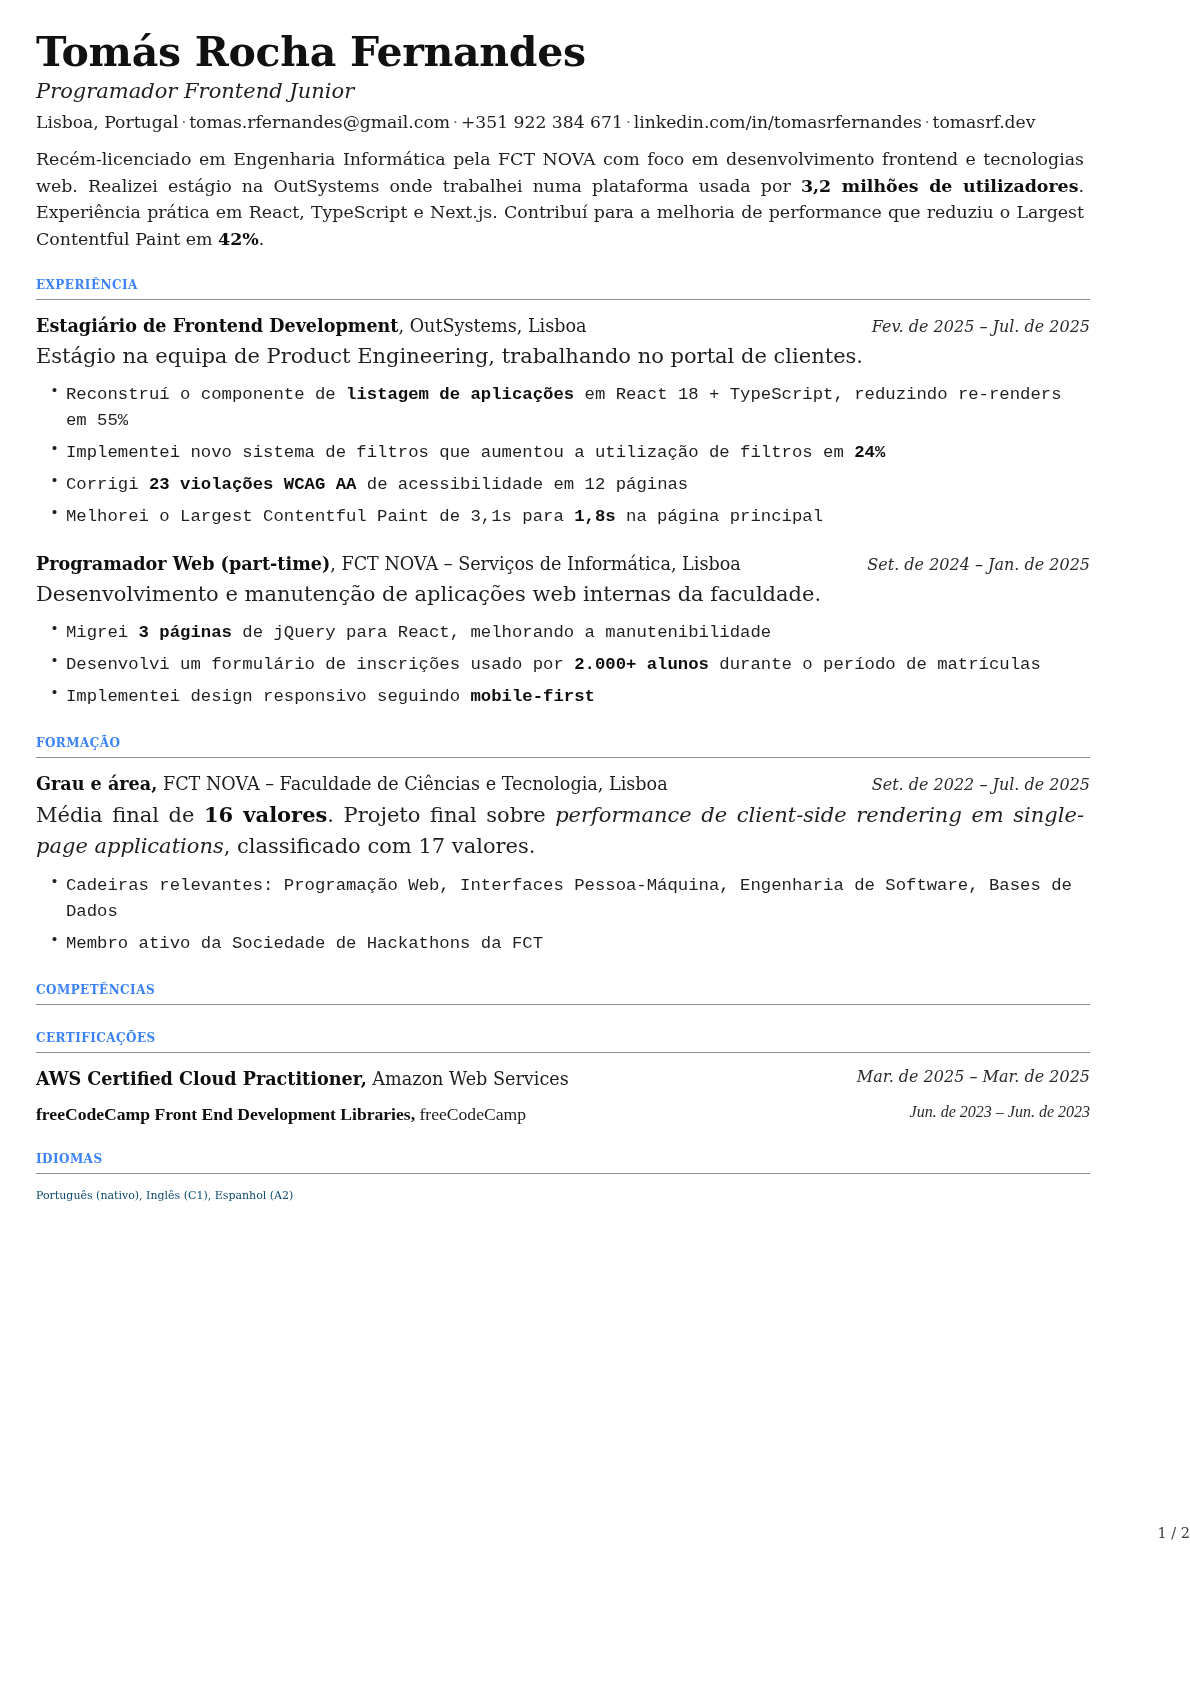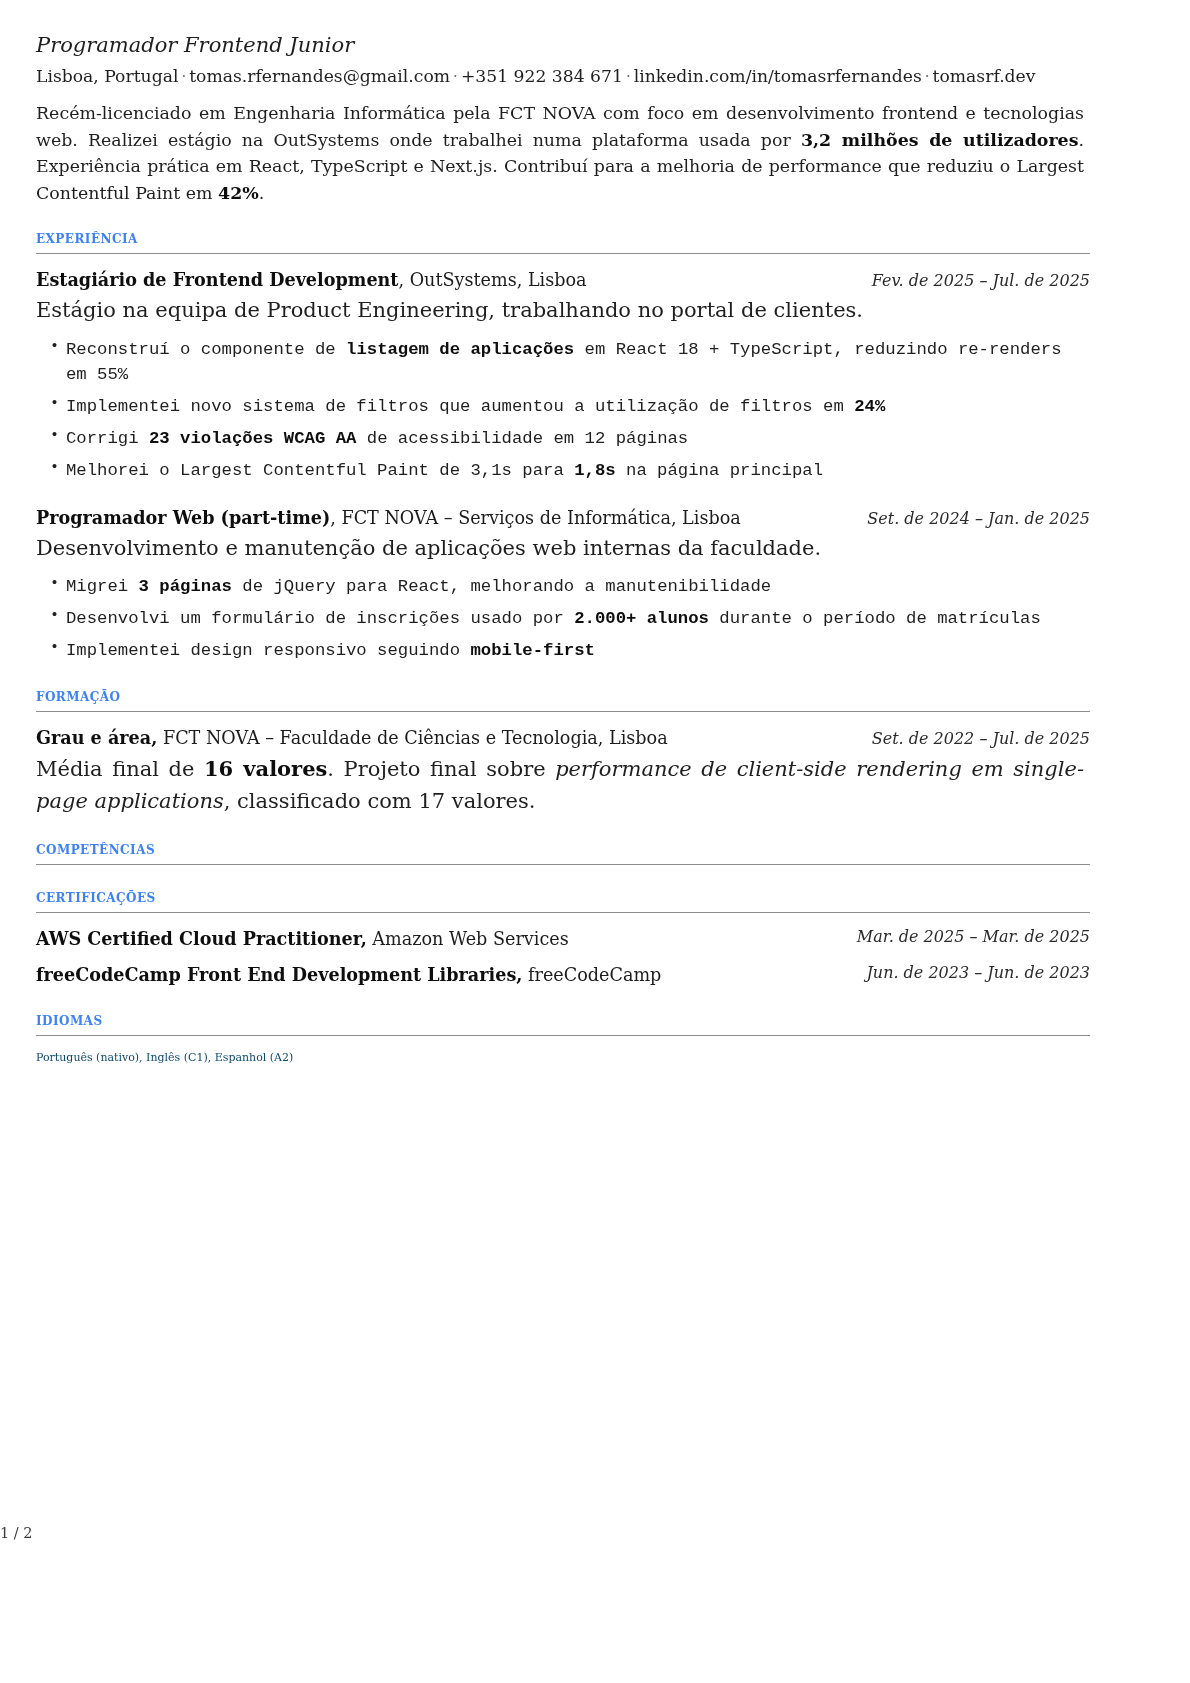--- a/index.html
+++ b/index.html
@@ -158,47 +158,48 @@
   }
 
   
   .cert-row {
     display: flex;
     align-items: flex-start;
     justify-content: space-between;
     gap: 16px;
     margin-bottom: 11px;
   }
-  .cert-row:last-child { margin-bottom: 0; }
+  .cert-row:last-child { margin-bottom: 0; font-family: Liberation Serif, serif; }
   .cert-name { font-size: 17.6px; line-height: 1.35; color: #1c1c1c; }
   .cert-name .bold { font-weight: 700; color: #0e0e0e; }
   .cert-date {
     font-size: 16px;
     font-style: italic;
     color: #2a2a2a;
     white-space: nowrap;
   }
 
   
   .footer {
     position: absolute;
     left: 0;
     right: 0;
     bottom: 142px;
-    text-align: left;
+    text-align: right;
     font-size: 14.5px;
     color: #3a3a3a;
   }
 </style>
 </head>
 <body>
 
 <div class="page">
 
   <header>
+    <h1 class="name">Tomás Rocha Fernandes</h1>
     <div class="headline">Programador Frontend Junior</div>
     <div class="contact">
       <span>Lisboa, Portugal</span><span class="sep">·</span><span>tomas.rfernandes@gmail.com</span><span class="sep">·</span><span>+351 922 384 671</span><span class="sep">·</span><span>linkedin.com/in/tomasrfernandes</span><span class="sep">·</span><span>tomasrf.dev</span>
     </div>
   </header>
 
   <p class="summary"><span>Recém-licenciado em Engenharia Informática pela FCT NOVA com foco em desenvolvimento frontend e tecnologias web. Realizei estágio na OutSystems onde trabalhei numa plataforma usada por </span><b>3,2 milhões de utilizadores</b><span>. Experiência prática em React, TypeScript e Next.js. Contribuí para a melhoria de performance que reduziu o Largest Contentful Paint em </span><b>42%</b><span>.</span></p>
 
   <section class="section">
     <h2 class="section-title">EXPERIÊNCIA</h2>
@@ -235,20 +236,24 @@
   <section class="section">
     <h2 class="section-title">FORMAÇÃO</h2>
     <hr class="rule">
 
     <div class="entry">
       <div class="entry-head">
         <div class="entry-title"><span class="role">Grau e área,</span><span> FCT NOVA – Faculdade de Ciências e Tecnologia, Lisboa</span></div>
         <div class="entry-date">Set. de 2022 – Jul. de 2025</div>
       </div>
       <p class="entry-desc multiline"><span>Média final de </span><b>16 valores</b><span>. Projeto final sobre </span><i>performance de client-side rendering em single-page applications</i><span>, classificado com 17 valores.</span></p>
+      <ul class="bullets">
+        <li><span>Cadeiras relevantes: Programação Web, Interfaces Pessoa-Máquina, Engenharia de Software, Bases de Dados</span></li>
+        <li><span>Membro ativo da Sociedade de Hackathons da FCT</span></li>
+      </ul>
     </div>
   </section>
 
   <section class="section">
     <h2 class="section-title">COMPETÊNCIAS</h2>
     <hr class="rule">
   </section>
 
   <section class="section">
     <h2 class="section-title">CERTIFICAÇÕES</h2>

